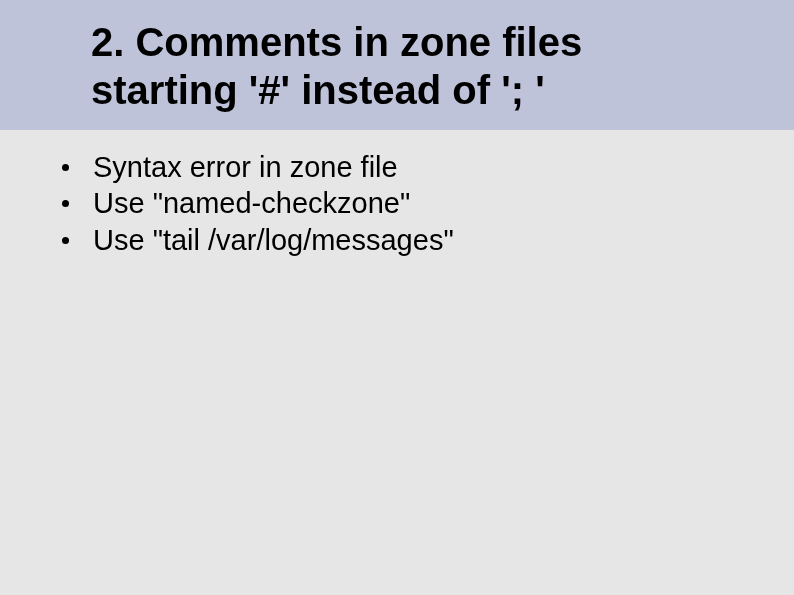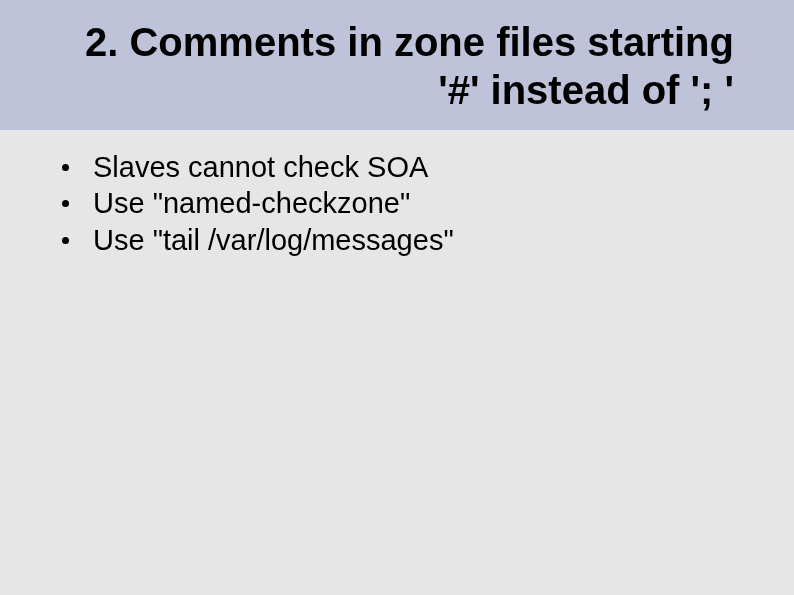--- a/index.html
+++ b/index.html
@@ -10,22 +10,22 @@
     color: #000;
   }
   .slide {
     width: 794px;
     height: 595px;
     display: flex;
     flex-direction: column;
   }
   .title-band {
     background: #bfc3d9;
-    padding: 18px 60px 16px 44px;
-    text-align: right;
+    padding: 18px 60px 16px 91px;
+    text-align: left;
   }
   .title-band h1 {
     font-size: 40px;
     font-weight: bold;
     line-height: 1.2;
   }
   .body-area {
     flex: 1;
     background: #e6e6e6;
     padding: 20px 40px 20px 58px;
@@ -60,21 +60,21 @@
 <div class="slide">
 
   <div class="title-band">
     <h1>2. Comments in zone files starting '#' instead of '; '</h1>
   </div>
 
   <div class="body-area">
     <ul class="bullet-list">
       <li class="bullet-item">
         <span class="bullet-dot"></span>
-        <span class="bullet-text">Slaves cannot check SOA</span>
+        <span class="bullet-text">Syntax error in zone file</span>
       </li>
       <li class="bullet-item">
         <span class="bullet-dot"></span>
         <span class="bullet-text">Use "named-checkzone"</span>
       </li>
       <li class="bullet-item">
         <span class="bullet-dot"></span>
         <span class="bullet-text">Use "tail /var/log/messages"</span>
       </li>
     </ul>

